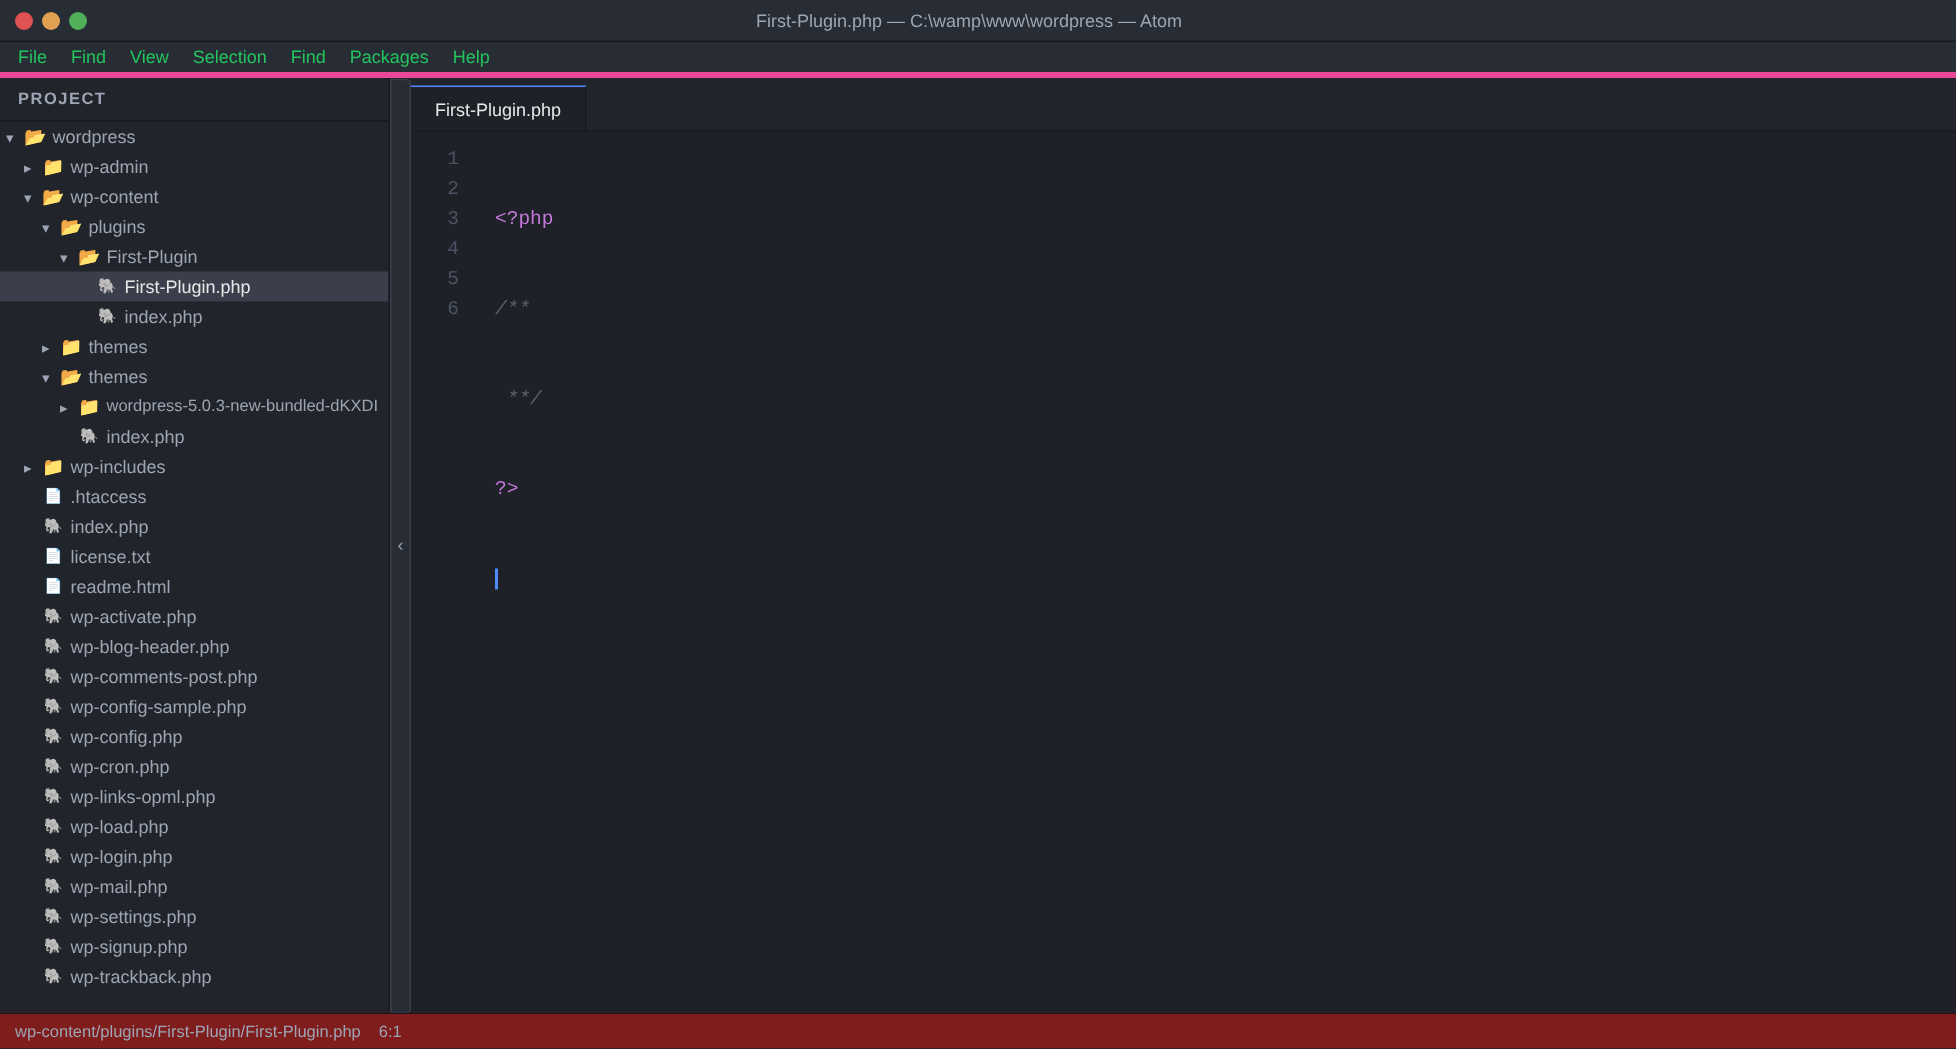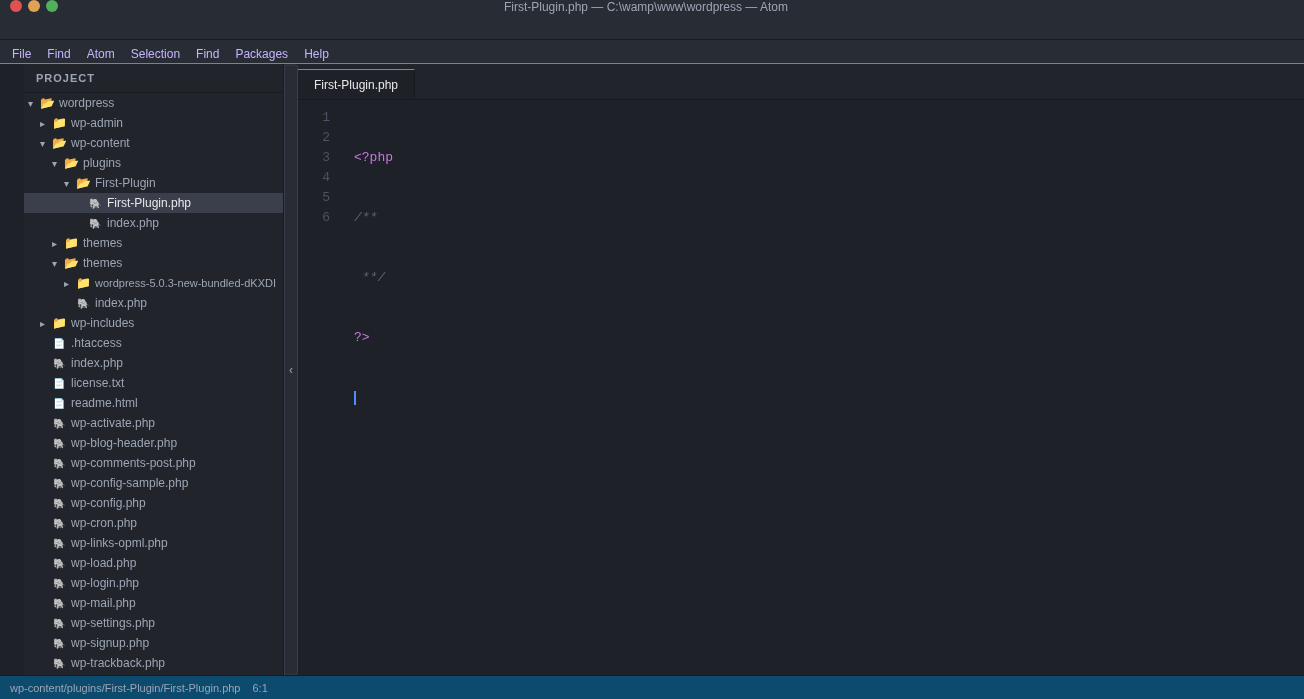--- a/index.html
+++ b/index.html
@@ -10,22 +10,23 @@
       color: #abb2bf;
       height: 699px;
       width: 1304px;
       overflow: hidden;
       display: flex;
       flex-direction: column;
     }
     
     .titlebar {
       background: #282c34;
-      height: 40px;
-      display: flex;
+      height: 28px;
+      display: flex;
+      align-items: center;
       justify-content: space-between;
       padding: 0 10px;
       color: #9da5b4;
       font-size: 12px;
       border-bottom: 1px solid #181a1f;
       flex-shrink: 0;
     }
     .titlebar-title {
       flex: 1;
       text-align: center;
@@ -40,25 +41,25 @@
       display: inline-block;
     }
     .btn-close { background: #e05252; }
     .btn-min { background: #e0a252; }
     .btn-max { background: #52b05a; }
     
     .menubar {
       background: #282c34;
       height: 24px;
       display: flex;
-      align-items: flex-end;
+      align-items: center;
       padding: 0 4px;
       font-size: 12px;
-      color: #c4b5fd;
-      border-bottom: 1px solid #ec4899;
+      color: #22c55e;
+      border-bottom: 4px solid #ec4899;
       flex-shrink: 0;
     }
     .menubar-item {
       padding: 2px 8px;
       cursor: pointer;
     }
     
     .main {
       display: flex;
       flex: 1;
@@ -232,25 +233,24 @@
       justify-content: center;
       cursor: pointer;
       color: #9da5b4;
       font-size: 10px;
       border-radius: 0 3px 3px 0;
       z-index: 10;
     }
     .sidebar-wrapper {
       position: relative;
       display: flex;
-      margin-left: 24px;
     }
     
     .statusbar {
-      background: #0c4a6e;
+      background: #7f1d1d;
       height: 24px;
       display: flex;
       align-items: center;
       justify-content: space-between;
       padding: 0 10px;
       font-size: 11px;
       color: #9da5b4;
       border-top: 1px solid #181a1f;
       flex-shrink: 0;
     }
@@ -270,21 +270,21 @@
     <span class="titlebar-btn btn-min"></span>
     <span class="titlebar-btn btn-max"></span>
   </div>
   <div class="titlebar-title">First-Plugin.php — C:\wamp\www\wordpress — Atom</div>
   <div style="width:60px"></div>
 </div>
 
 <div class="menubar">
   <span class="menubar-item">File</span>
   <span class="menubar-item">Find</span>
-  <span class="menubar-item">Atom</span>
+  <span class="menubar-item">View</span>
   <span class="menubar-item">Selection</span>
   <span class="menubar-item">Find</span>
   <span class="menubar-item">Packages</span>
   <span class="menubar-item">Help</span>
 </div>
 
 <div class="main">
 
   <div class="sidebar-wrapper">
     <div class="sidebar">

